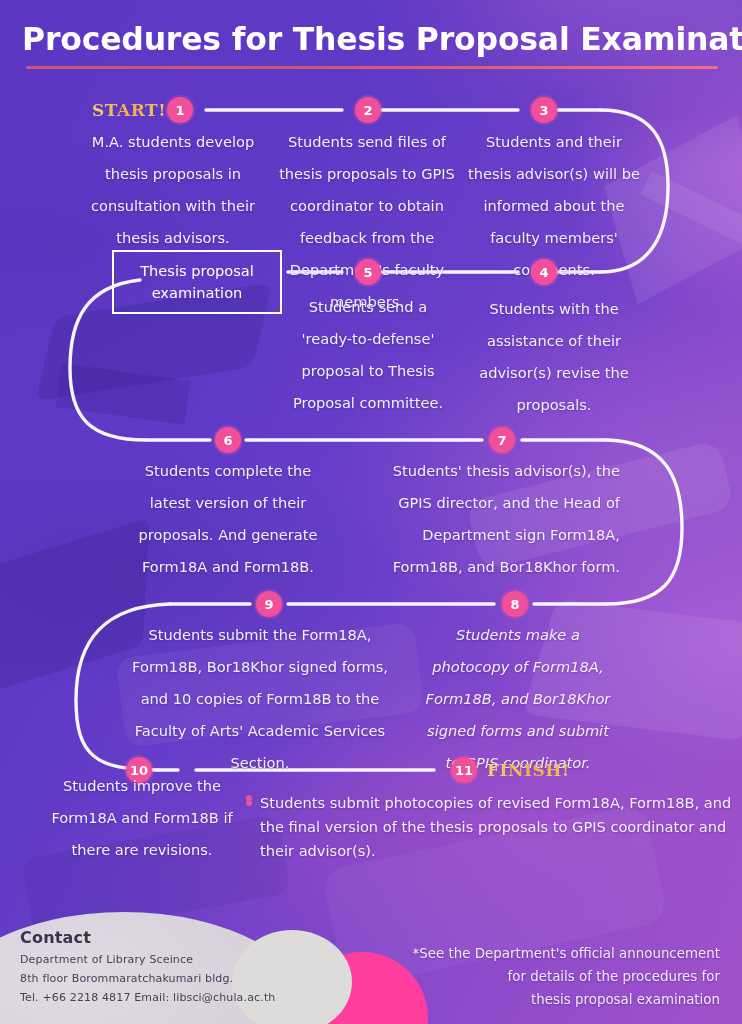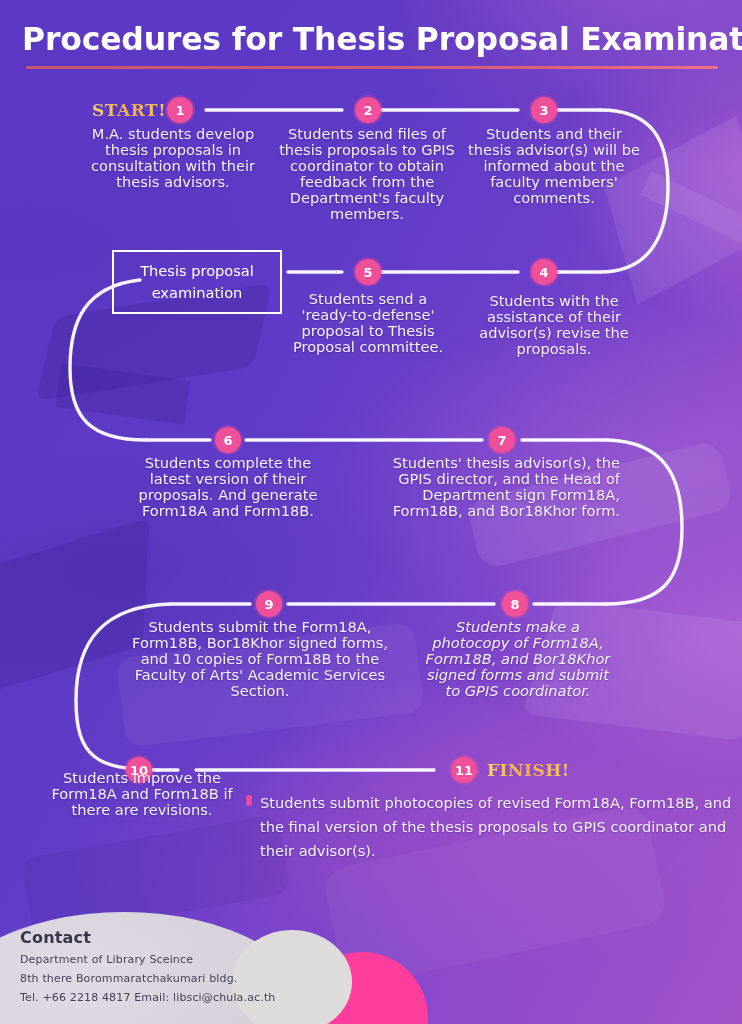--- a/index.html
+++ b/index.html
@@ -105,21 +105,21 @@
     font-weight: 700;
     display: flex;
     align-items: center;
     justify-content: center;
     line-height: 1;
     box-shadow: 0 0 0 2px rgba(240,80,154,.30);
   }
   .step-text {
     position: absolute;
     font-size: 14.6px;
-    line-height: 16px;
+    line-height: 32px;
     text-align: center;
     color: #f4f0fb;
     text-shadow: 0 1px 2px rgba(40,16,90,.35);
   }
   .step-text.wide  { text-align: center; }
 
   .flag {
     position: absolute;
     font-family: "DejaVu Serif", "Liberation Serif", serif;
     font-weight: 700;
@@ -306,18 +306,23 @@
     </div>
     <div class="finish-item">
       <span class="dot"></span>
       <span>Students submit photocopies of revised Form18A, Form18B, and the final version of the thesis proposals to GPIS coordinator and their advisor(s).</span>
     </div>
   </div>
 
   <div class="contact">
     <div class="contact-title">Contact</div>
     <div class="contact-line">Department of Library Sceince</div>
-    <div class="contact-line">8th there Borommaratchakumari bldg.</div>
+    <div class="contact-line">8th floor Borommaratchakumari bldg.</div>
     <div class="contact-line">Tel. +66 2218 4817 Email: libsci@chula.ac.th</div>
   </div>
 
+  <div class="note">
+    <div>*See the Department's official announcement</div>
+    <div>for details of the procedures for</div>
+    <div>thesis proposal examination</div>
+  </div>
 
 </div>
 
 </body></html>

